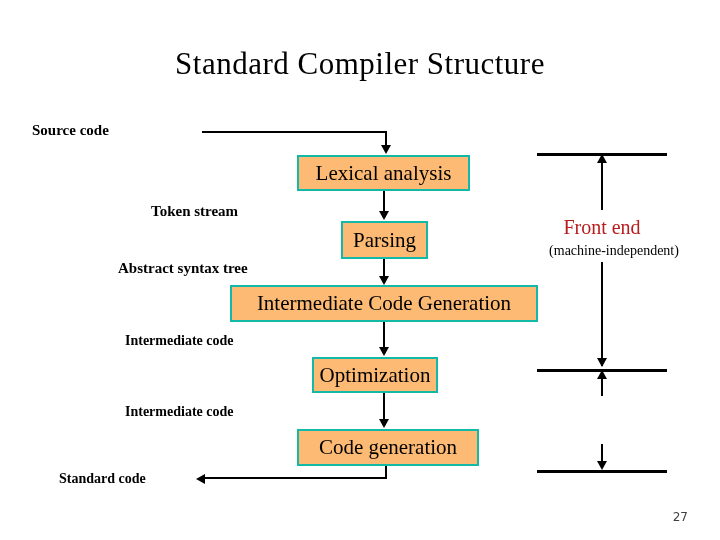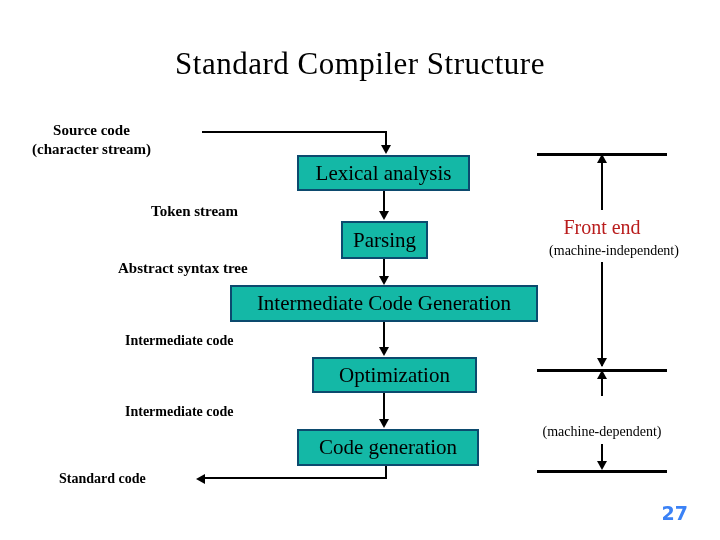--- a/index.html
+++ b/index.html
@@ -30,22 +30,22 @@
     font-weight: 400;
     letter-spacing: 0.5px;
     color: #000000;
     white-space: nowrap;
   }
 
   
   .stage-box {
     position: absolute;
     box-sizing: border-box;
-    border: 2px solid #0c4a6e;
-    background: #14b8a6;
+    border: 2px solid #14b8a6;
+    background: #fdba74;
     display: flex;
     align-items: center;
     justify-content: center;
     font-family: "Liberation Serif", "DejaVu Serif", serif;
     font-size: 21px;
     font-weight: 400;
     line-height: 1;
     color: #000000;
     white-space: nowrap;
     z-index: 3;
@@ -127,35 +127,33 @@
     border-bottom: 5px solid transparent;
     border-right: 9px solid #000000;
   }
 
   
   .page-number {
     position: absolute;
     right: 32px;
     bottom: 16px;
     font-family: "DejaVu Sans", "Liberation Sans", sans-serif;
-    font-size: 19px;
-    color: #3b82f6;
-    font-weight: bold;
+    font-size: 12px;
+    color: #404040;
   }
 </style>
 </head>
 <body>
 
 <div id="slide">
 
   <div class="slide-title">Standard Compiler Structure</div>
 
   <div class="edge-label" style="left:32px; top:121px;">
     <div>Source code</div>
-    <div>(character stream)</div>
   </div>
 
   <div class="edge-label" style="left:151px; top:202px;">Token stream</div>
 
   <div class="edge-label" style="left:118px; top:259px;">Abstract syntax tree</div>
 
   <div class="edge-label small" style="left:125px; top:332px;">Intermediate code</div>
 
   <div class="edge-label small" style="left:125px; top:403px;">Intermediate code</div>
 
@@ -180,40 +178,39 @@
   <div class="vline" style="left:385px; top:466px; height:13px;"></div>
   <div class="hline" style="left:205px; top:477px; width:182px;"></div>
   <div class="arrow-left" style="left:196px; top:474px;"></div>
 
   <div class="stage-box" style="left:297px; top:155px; width:173px; height:36px;">Lexical analysis</div>
 
   <div class="stage-box" style="left:341px; top:221px; width:87px; height:38px;">Parsing</div>
 
   <div class="stage-box" style="left:230px; top:285px; width:308px; height:37px;">Intermediate Code Generation</div>
 
-  <div class="stage-box" style="left:312px; top:357px; width:165px; height:36px;">Optimization</div>
+  <div class="stage-box" style="left:312px; top:357px; width:126px; height:36px;">Optimization</div>
 
   <div class="stage-box" style="left:297px; top:429px; width:182px; height:37px;">Code generation</div>
 
   <div class="rule" style="left:537px; top:153px; width:130px;"></div>
   <div class="vline" style="left:601px; top:158px; height:52px;"></div>
   <div class="arrow-up" style="left:597px; top:154px;"></div>
 
   <div class="phase-name" style="left:512px; top:216px; width:180px;">Front end</div>
   <div class="phase-sub" style="left:524px; top:243px; width:180px;">(machine-independent)</div>
 
   <div class="vline" style="left:601px; top:262px; height:104px;"></div>
   <div class="arrow-down" style="left:597px; top:358px;"></div>
 
   <div class="rule" style="left:537px; top:369px; width:130px;"></div>
 
   <div class="vline" style="left:601px; top:374px; height:22px;"></div>
   <div class="arrow-up" style="left:597px; top:370px;"></div>
 
-  <div class="phase-sub" style="left:512px; top:424px; width:180px;">(machine-dependent)</div>
 
   <div class="vline" style="left:601px; top:444px; height:24px;"></div>
   <div class="arrow-down" style="left:597px; top:461px;"></div>
 
   <div class="rule" style="left:537px; top:470px; width:130px;"></div>
 
   <div class="page-number">27</div>
 
 </div>
 

